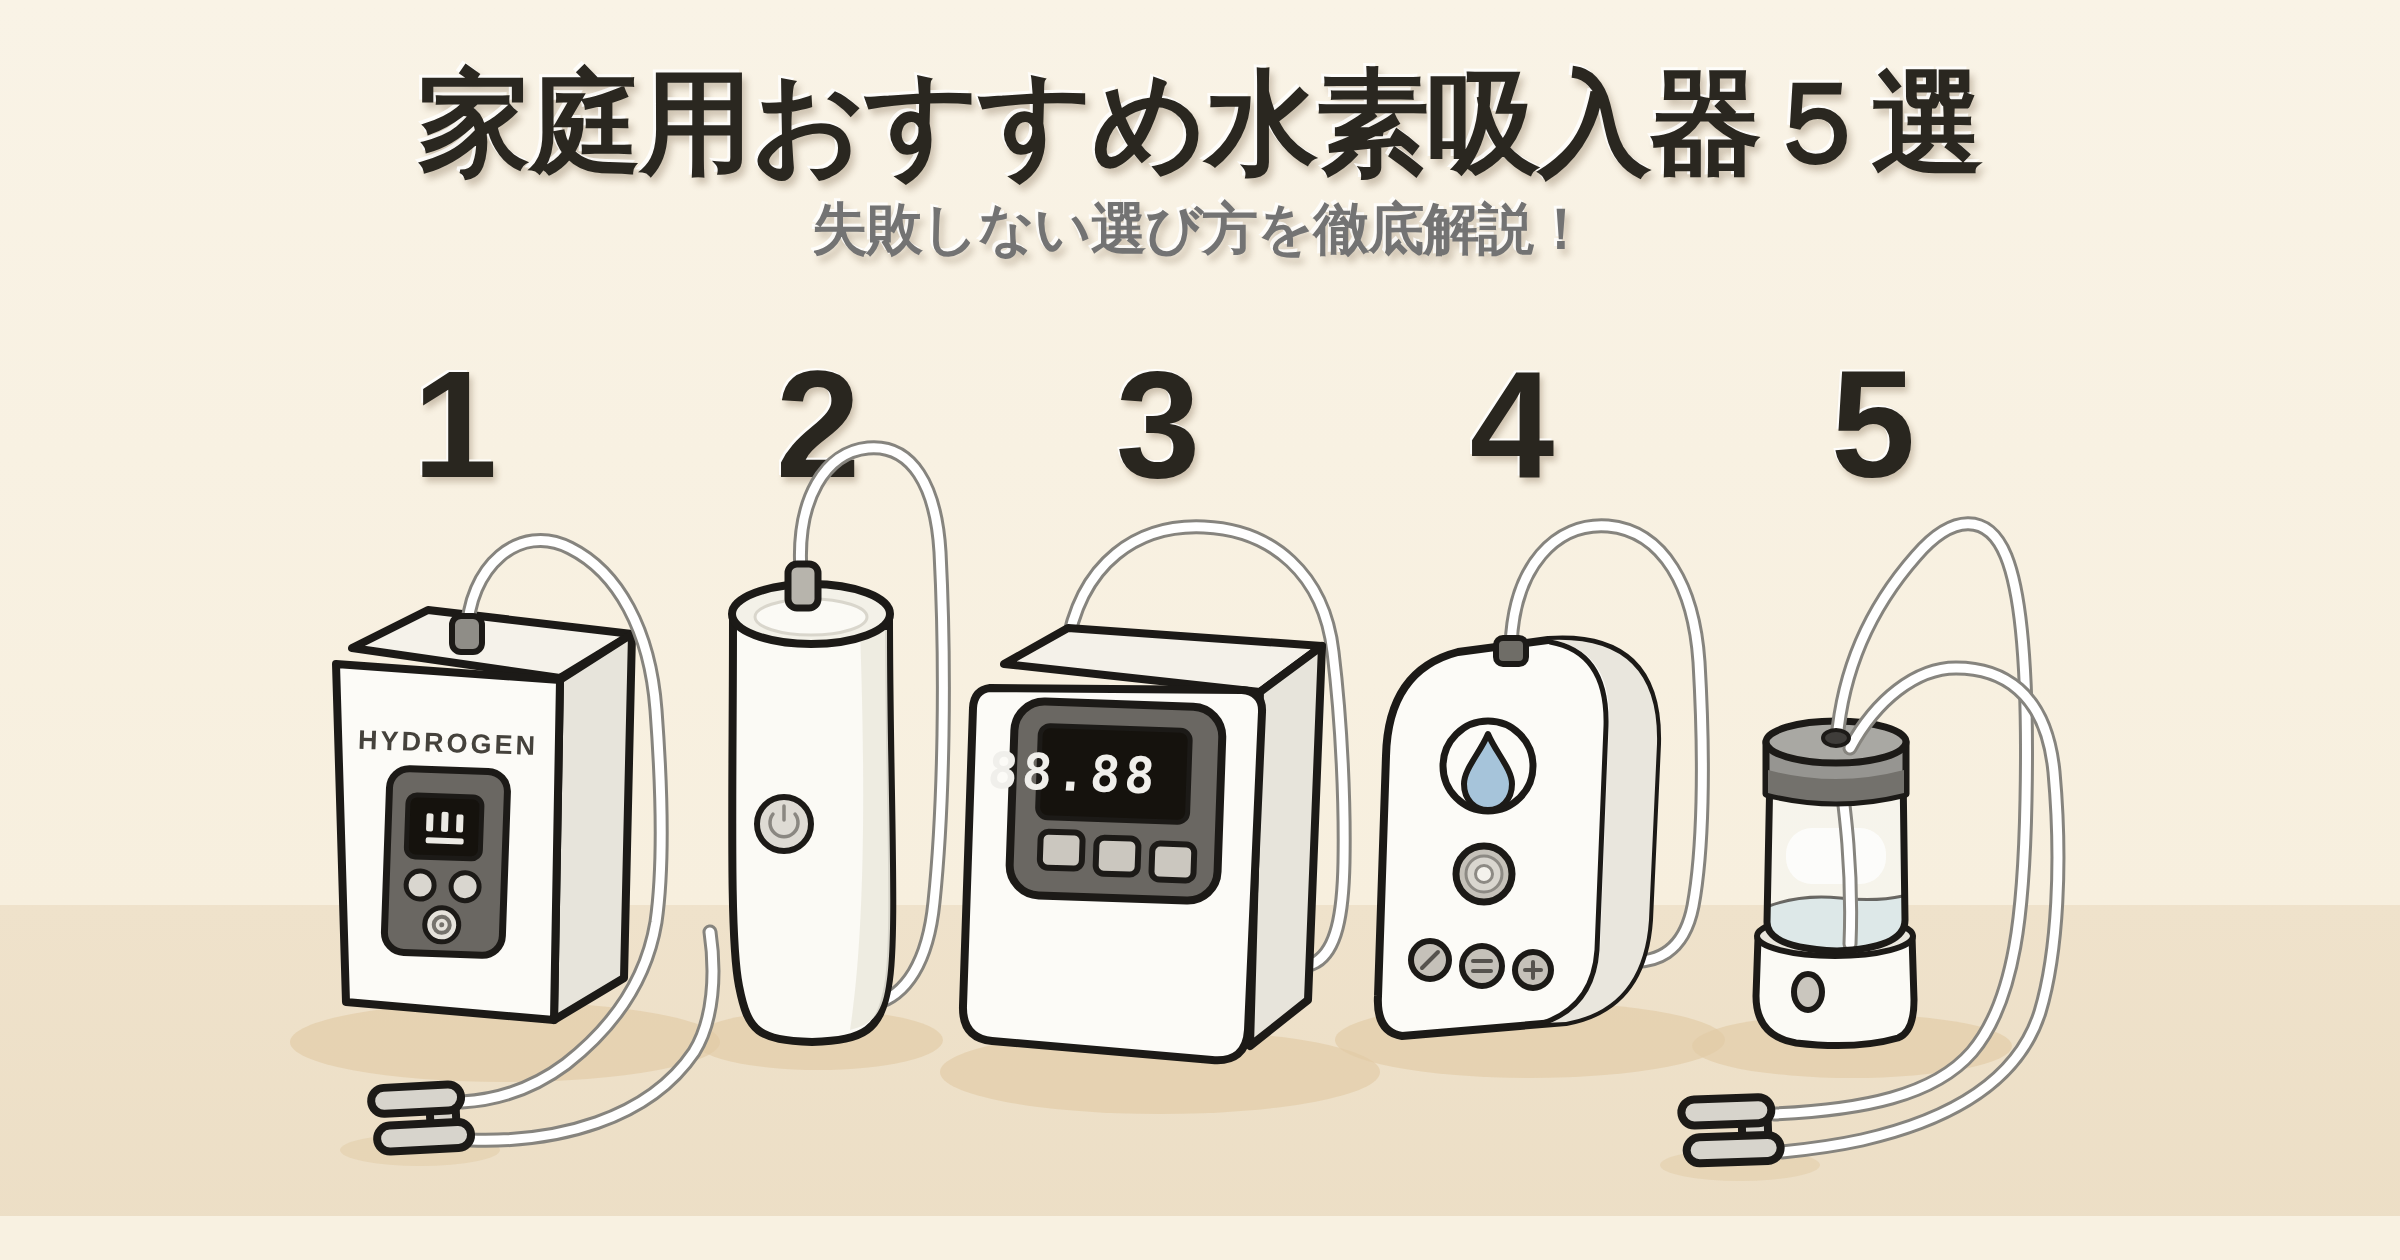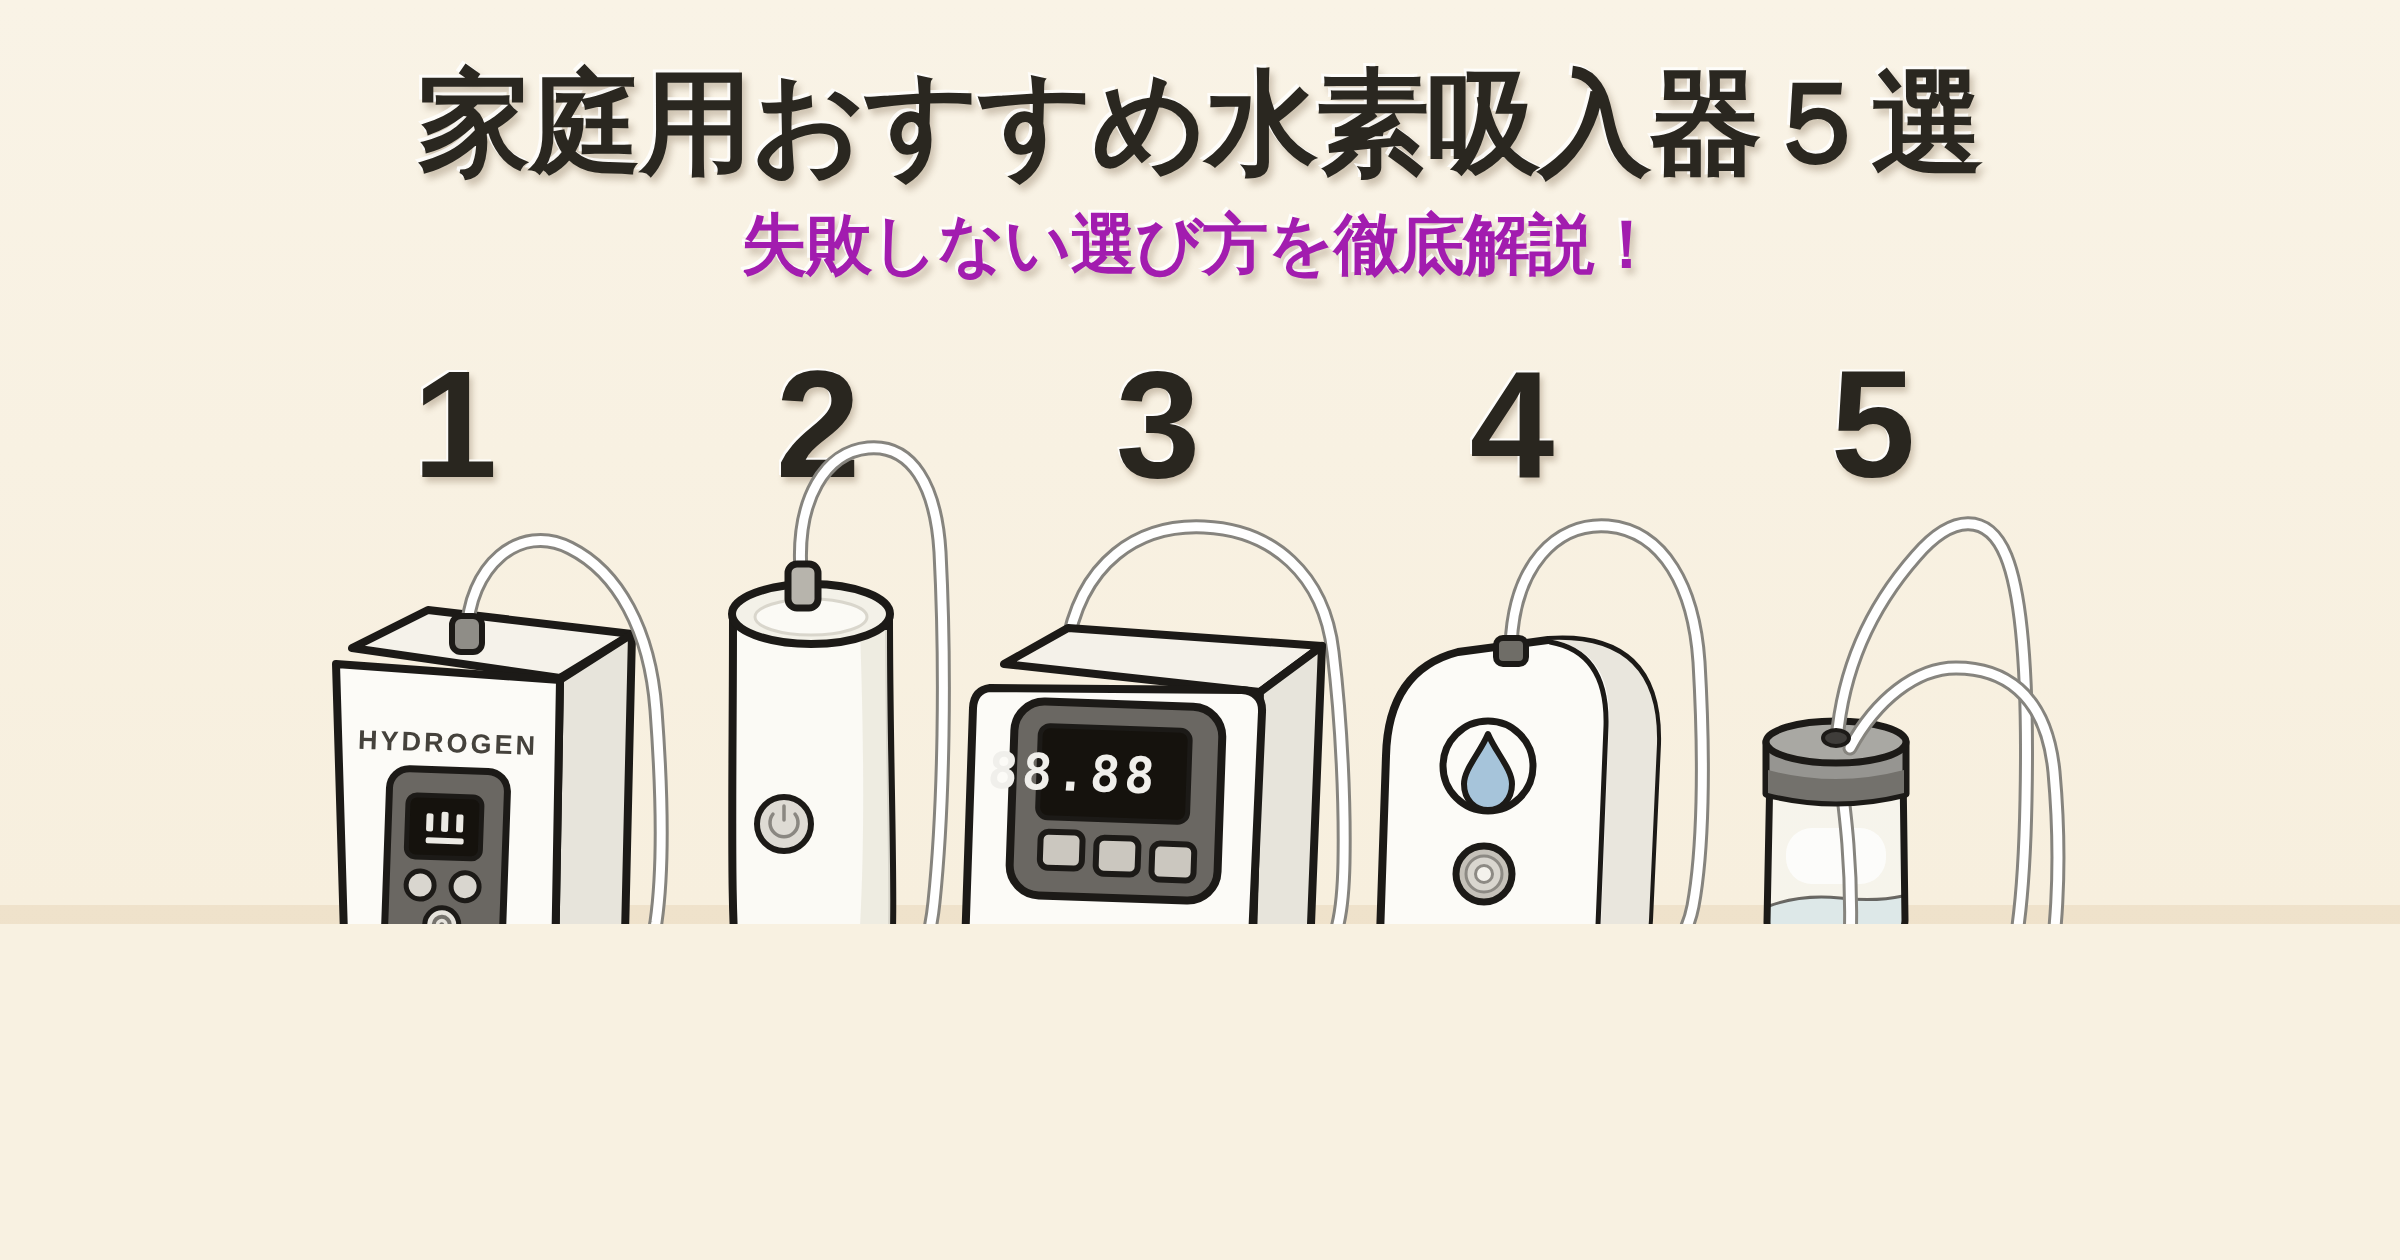--- a/index.html
+++ b/index.html
@@ -1,32 +1,32 @@
 <!DOCTYPE html>
 <html><head>
 <meta charset="utf-8">
 <style>
   html,body{margin:0;padding:0;background:#f8f1e1;}
   #stage{
-    position:relative;width:2400px;height:924px;overflow:hidden;
+    position:relative;width:2400px;height:1216px;overflow:hidden;
     font-family:"Liberation Sans",sans-serif;
   }
   .wall{position:absolute;left:0;top:0;width:100%;height:905px;
     background:linear-gradient(180deg,#f9f3e6 0%,#f7efde 100%);}
   .floor{position:absolute;left:0;top:905px;width:100%;height:355px;
     background:linear-gradient(180deg,#efe2cb 0%,#ecdec5 100%);}
   .title{
     position:absolute;left:0;top:48px;width:100%;text-align:center;
     font-size:113px;font-weight:900;color:#2a2720;letter-spacing:-2px;
     text-shadow:-3px -3px 0 rgba(255,255,255,.8), 4px 6px 7px rgba(92,70,40,.28);
     white-space:nowrap;
   }
   .subtitle{
-    position:absolute;left:0;top:200px;width:100%;text-align:center;
-    font-size:66px;font-weight:900;color:#a21caf;letter-spacing:-1px;
+    position:absolute;left:0;top:192px;width:100%;text-align:center;
+    font-size:56px;font-weight:900;color:#737373;letter-spacing:-1px;
     text-shadow:-3px -3px 0 rgba(255,255,255,.8), 4px 6px 7px rgba(92,70,40,.28);
     white-space:nowrap;
   }
   .num{
     position:absolute;top:348px;width:170px;text-align:center;
     font-size:152px;font-weight:900;color:#29261f;line-height:1;
     text-shadow:-2px -2px 0 rgba(255,255,255,.85), 3px 5px 6px rgba(92,70,40,.28);
   }
   .n1{left:370px;} .n2{left:733px;} .n3{left:1073px;} .n4{left:1427px;} .n5{left:1788px;}
   svg{position:absolute;left:0;top:0;}

